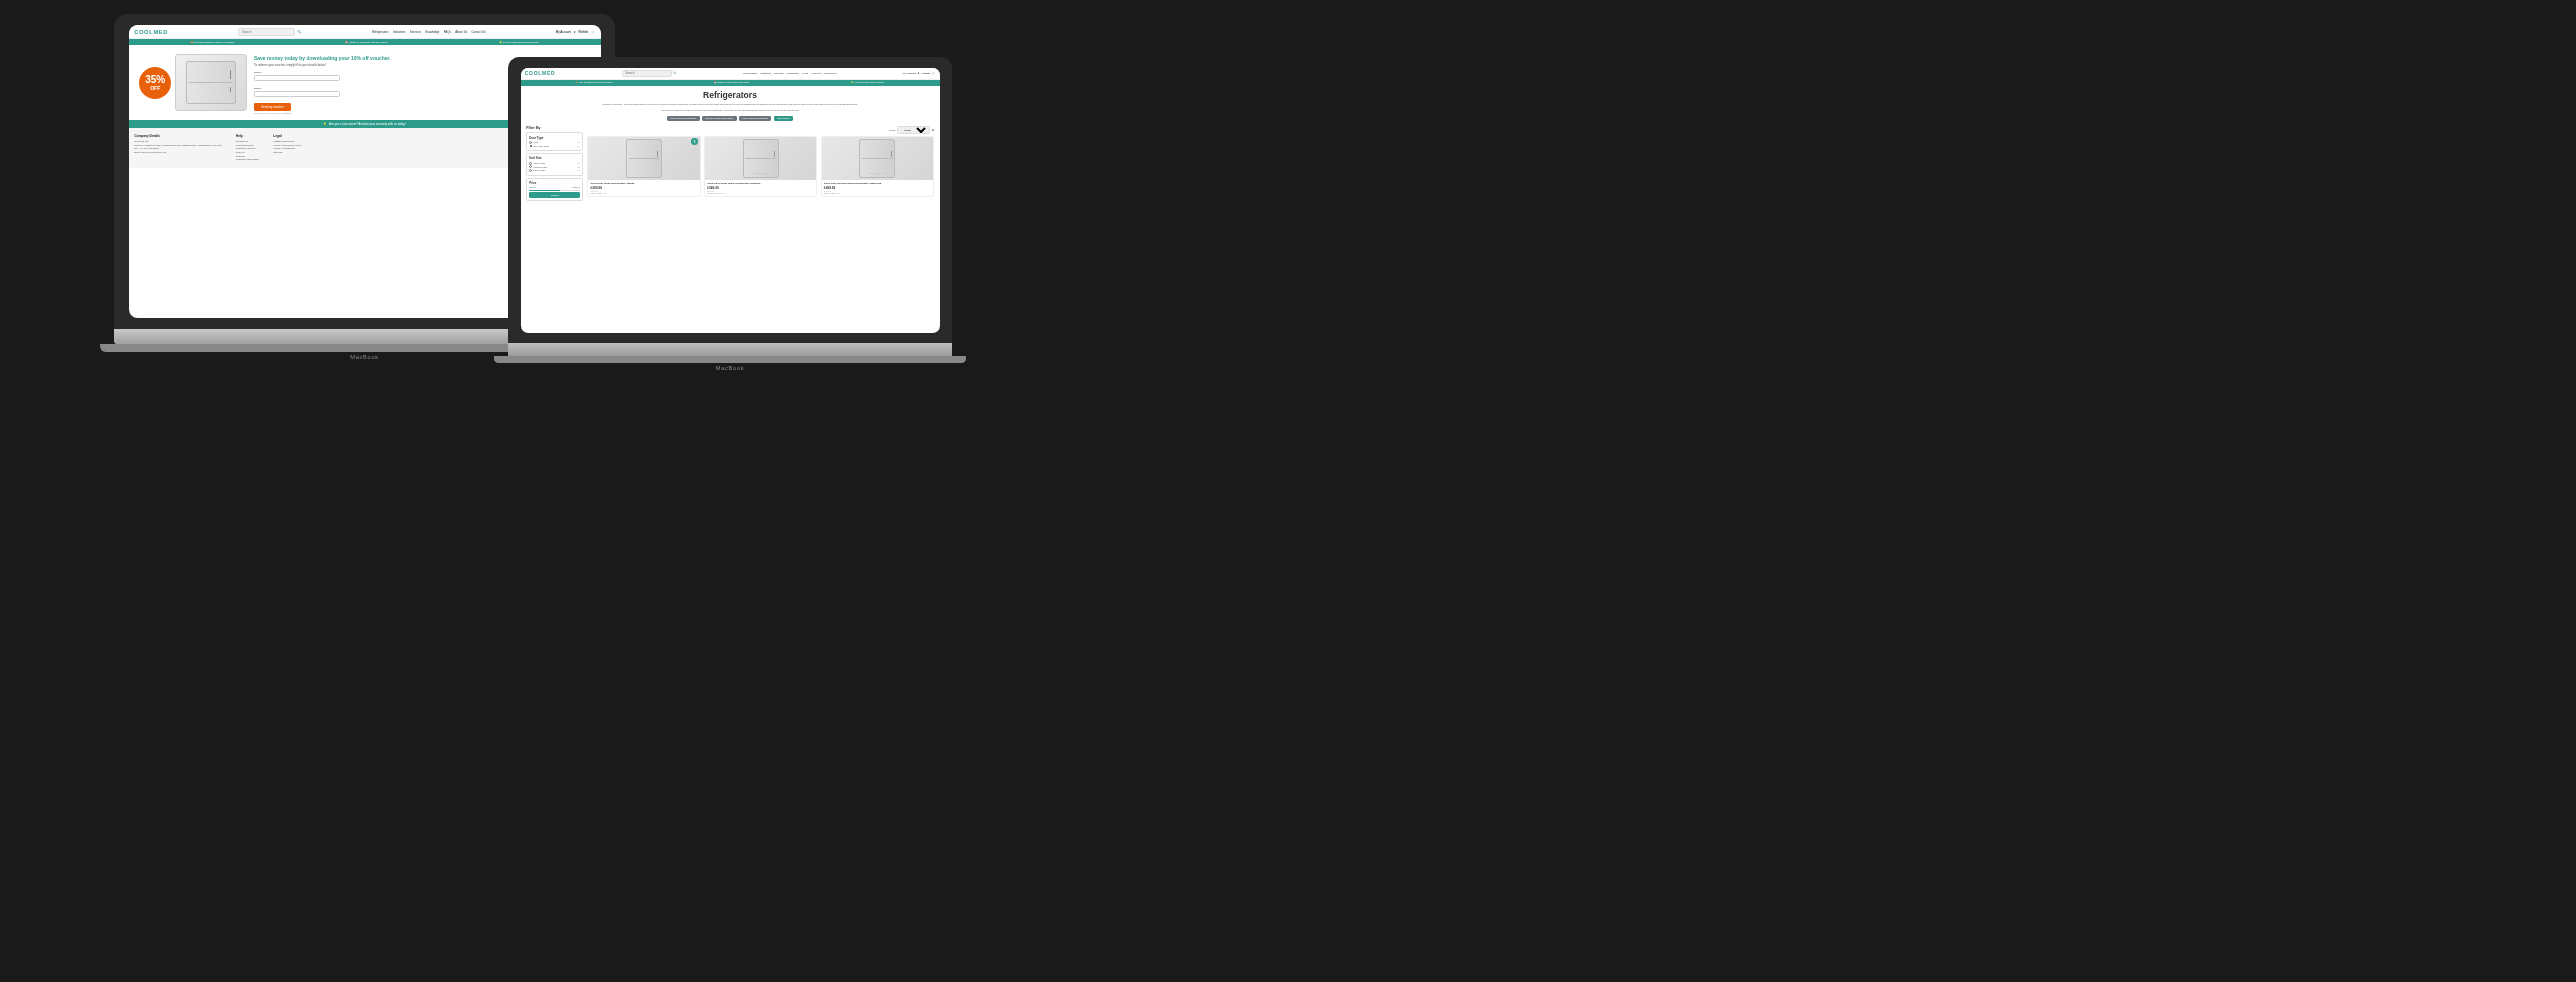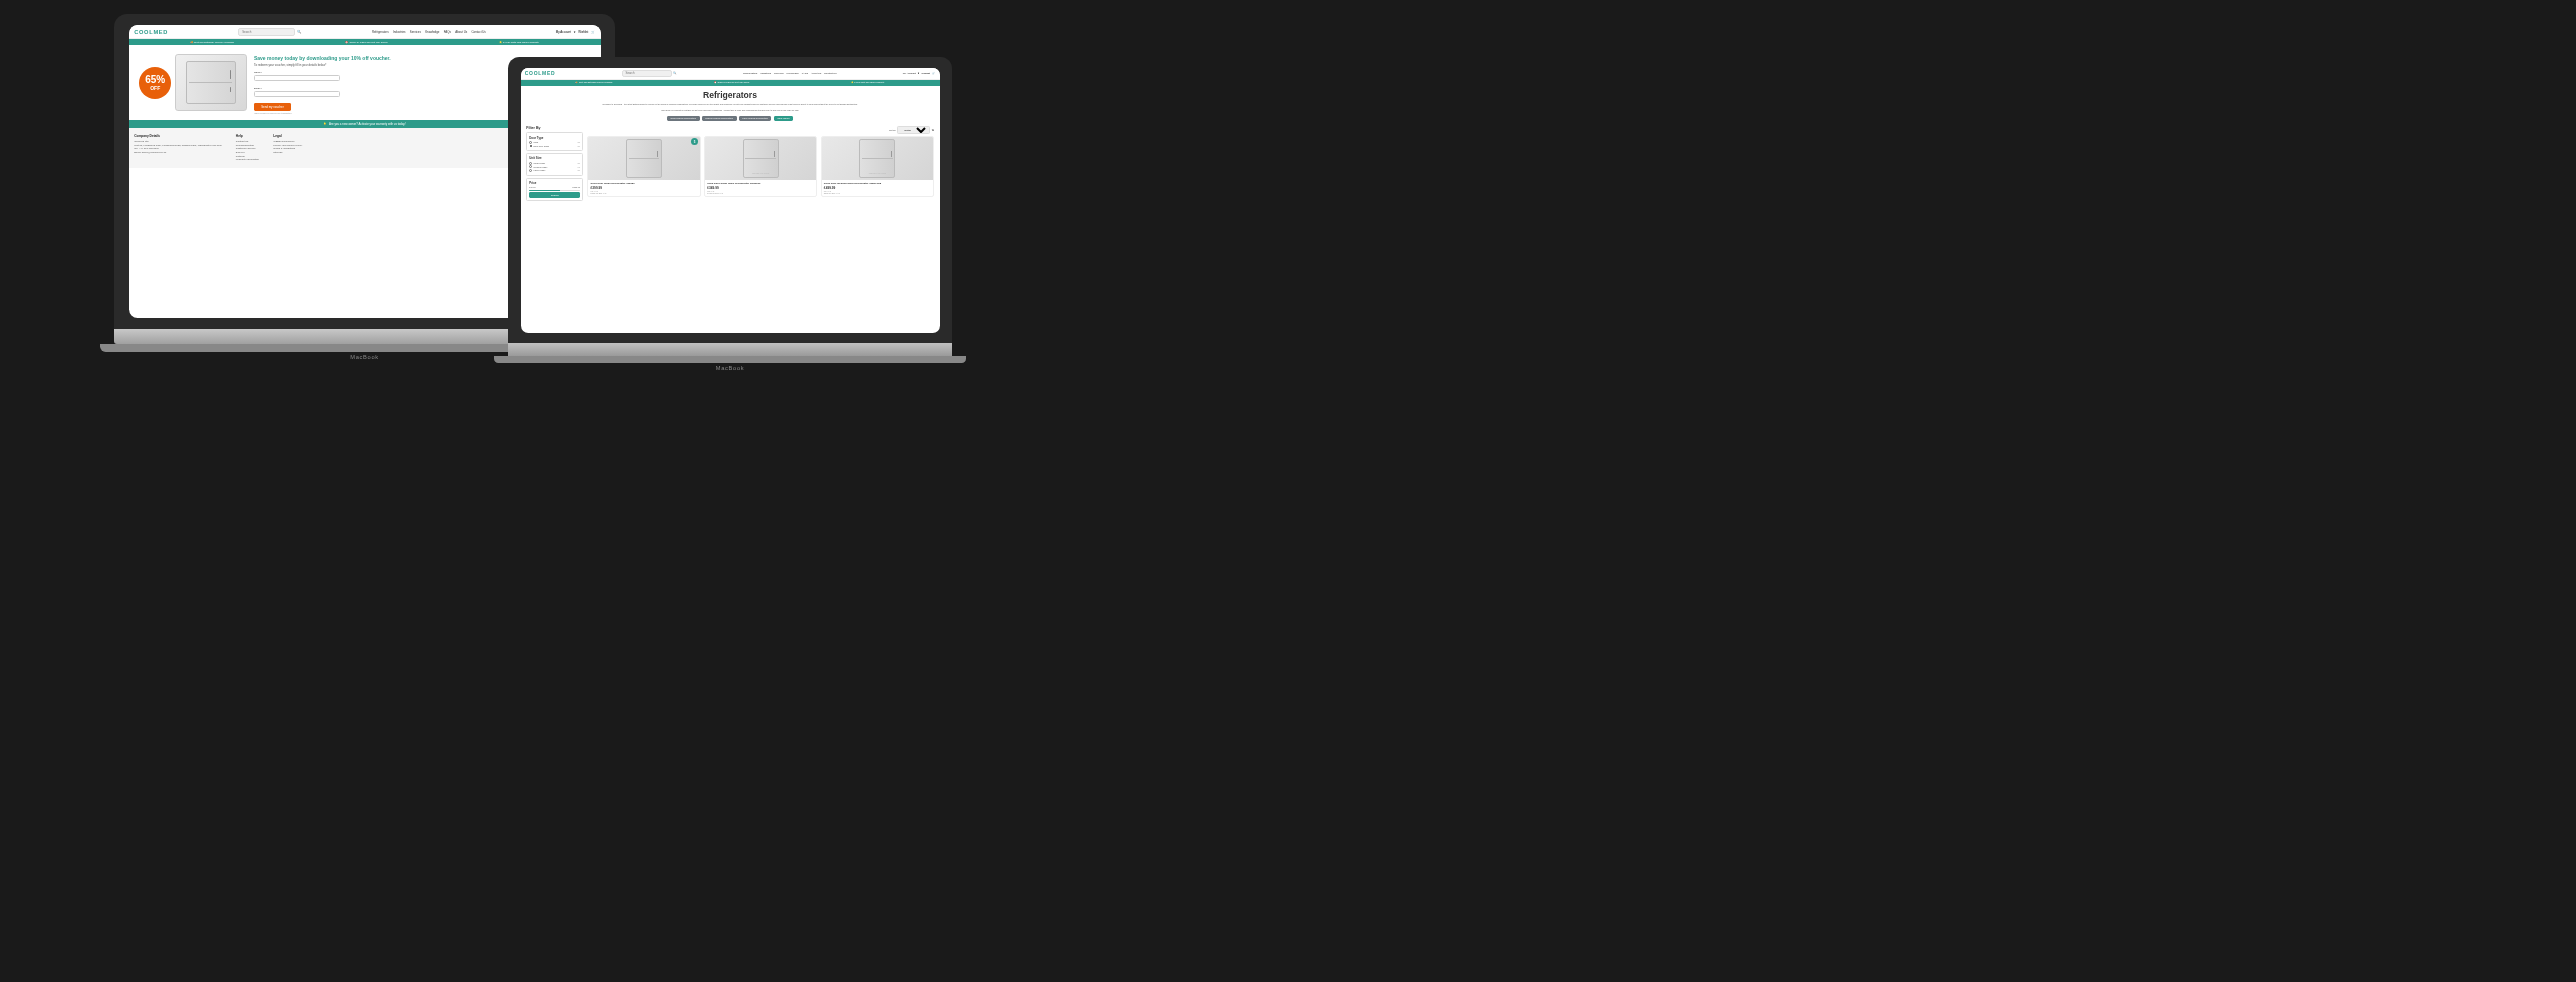--- a/index.html
+++ b/index.html
@@ -614,21 +614,21 @@
 
         <div class="green-banner-back">
           <span>🚚 Next day/Saturday delivery available</span>
           <span>⏰ Order by 12pm for next day arrival</span>
           <span>⭐ 5-year parts and labour warranty</span>
         </div>
 
         <div class="hero-container-back">
           <div class="hero-row">
             <div class="badge-circle">
-              <span class="badge-percent">65%</span>
+              <span class="badge-percent">35%</span>
               <span class="badge-off">OFF</span>
             </div>
             <div class="fridge-img-hero">
               <div class="fridge-hero-body">
                 <div class="fridge-hero-line"></div>
                 <div class="fridge-hero-handle"></div>
                 <div class="fridge-hero-handle2"></div>
               </div>
             </div>
           </div>

